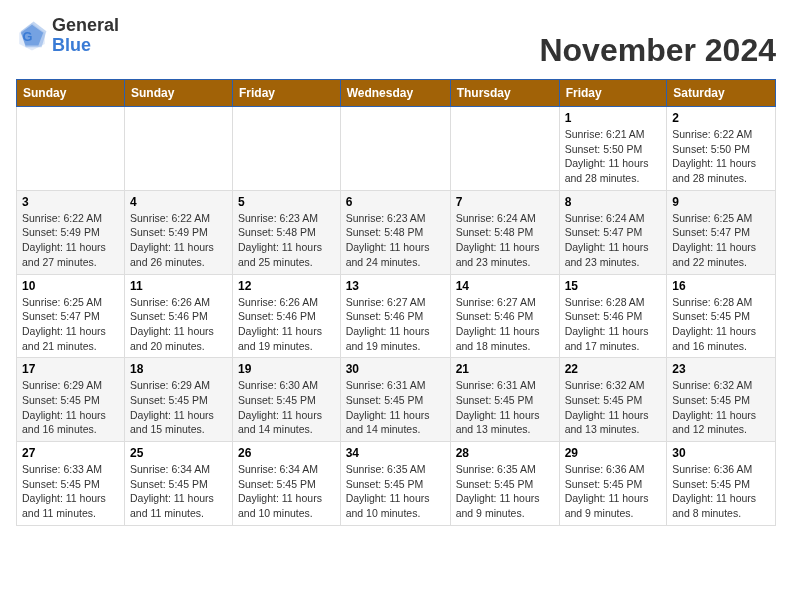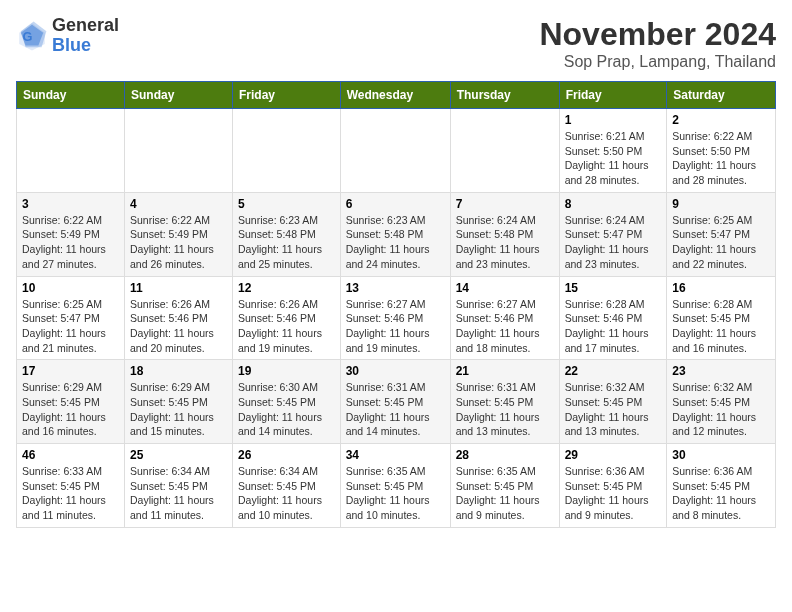--- a/index.html
+++ b/index.html
@@ -35,37 +35,38 @@
       font-size: 18px;
       font-weight: bold;
       color: #3a7bd5;
     }
     .logo-icon {
       width: 32px;
       height: 32px;
     }
     .title-block {
       text-align: right;
+      margin-top: 16px;
     }
     .month-title {
       font-size: 32px;
       font-weight: bold;
       color: #333;
     }
     .location {
       font-size: 16px;
       color: #555;
     }
     .calendar-table {
       width: 100%;
       border-collapse: collapse;
       font-size: 11px;
     }
     .calendar-table th {
-      background: #4d7c0f;
+      background: #a16207;
       color: #fff;
       text-align: left;
       padding: 6px 6px;
       font-size: 12px;
       font-weight: bold;
       border: 1px solid #2a5fb0;
     }
     .calendar-table td {
       vertical-align: top;
       border: 1px solid #ddd;
@@ -103,21 +104,20 @@
       <polygon points="20,6 34,16 28,32 12,32 6,16" fill="#3a7bd5" opacity="0.5"></polygon>
       <text x="8" y="26" font-size="16" font-weight="bold" fill="#3a7bd5">G</text>
     </svg>
     <div class="logo-text">
       <span class="logo-general">General</span>
       <span class="logo-blue">Blue</span>
     </div>
   </div>
   <div class="title-block">
     <div class="month-title">November 2024</div>
-    <div class="location">Sop Prap, Lampang, Thailand</div>
   </div>
 </div>
 
 <table class="calendar-table">
   <thead>
     <tr>
     <th>Sunday</th>
         <th>Sunday</th>
         <th>Friday</th>
         <th>Wednesday</th>
@@ -273,21 +273,21 @@
         </td>
         <td>
           <span class="day-number">23</span>
           <div class="day-info">Sunrise: 6:32 AM
 Sunset: 5:45 PM
 Daylight: 11 hours and 12 minutes.</div>
         </td>
       </tr>
       <tr>
         <td>
-          <span class="day-number">46</span>
+          <span class="day-number">27</span>
           <div class="day-info">Sunrise: 6:33 AM
 Sunset: 5:45 PM
 Daylight: 11 hours and 11 minutes.</div>
         </td>
         <td>
           <span class="day-number">25</span>
           <div class="day-info">Sunrise: 6:34 AM
 Sunset: 5:45 PM
 Daylight: 11 hours and 11 minutes.</div>
         </td>

